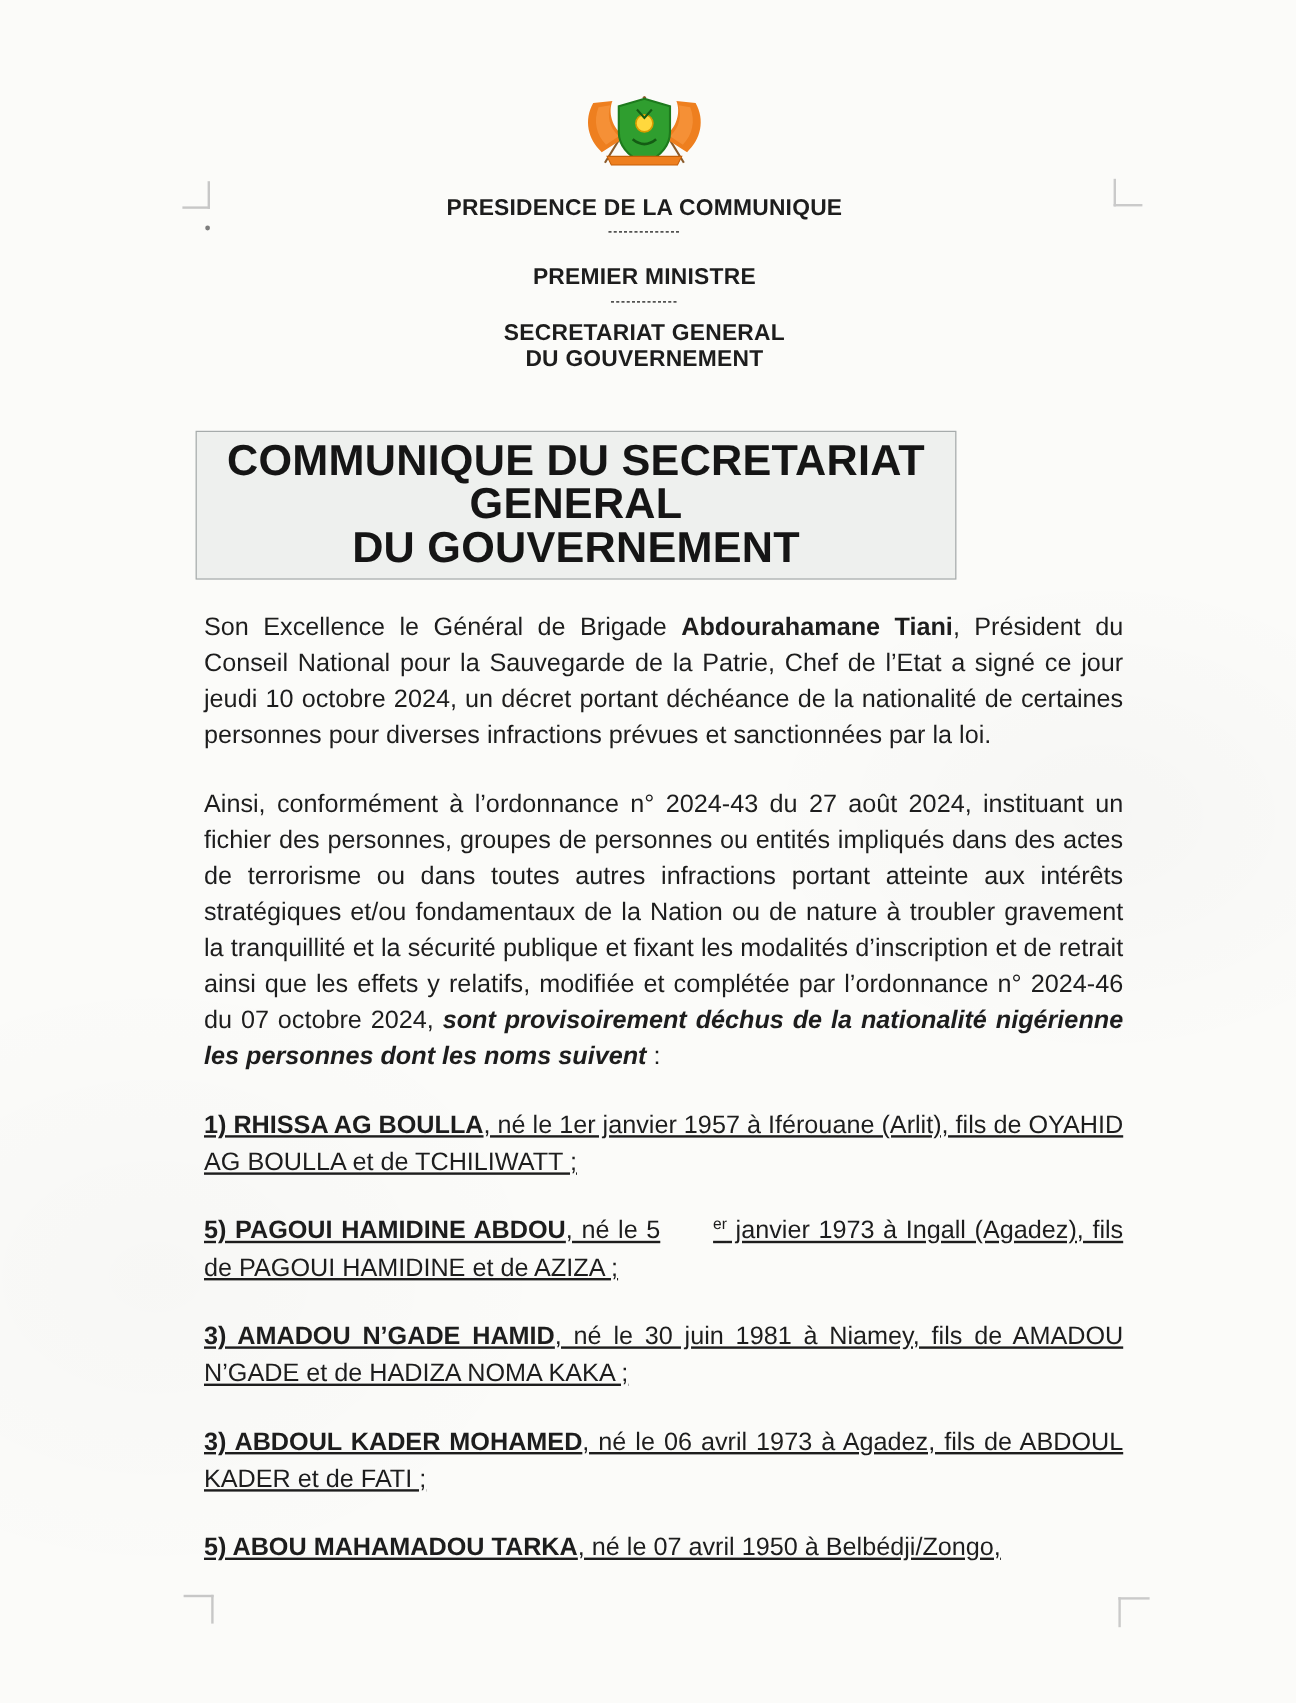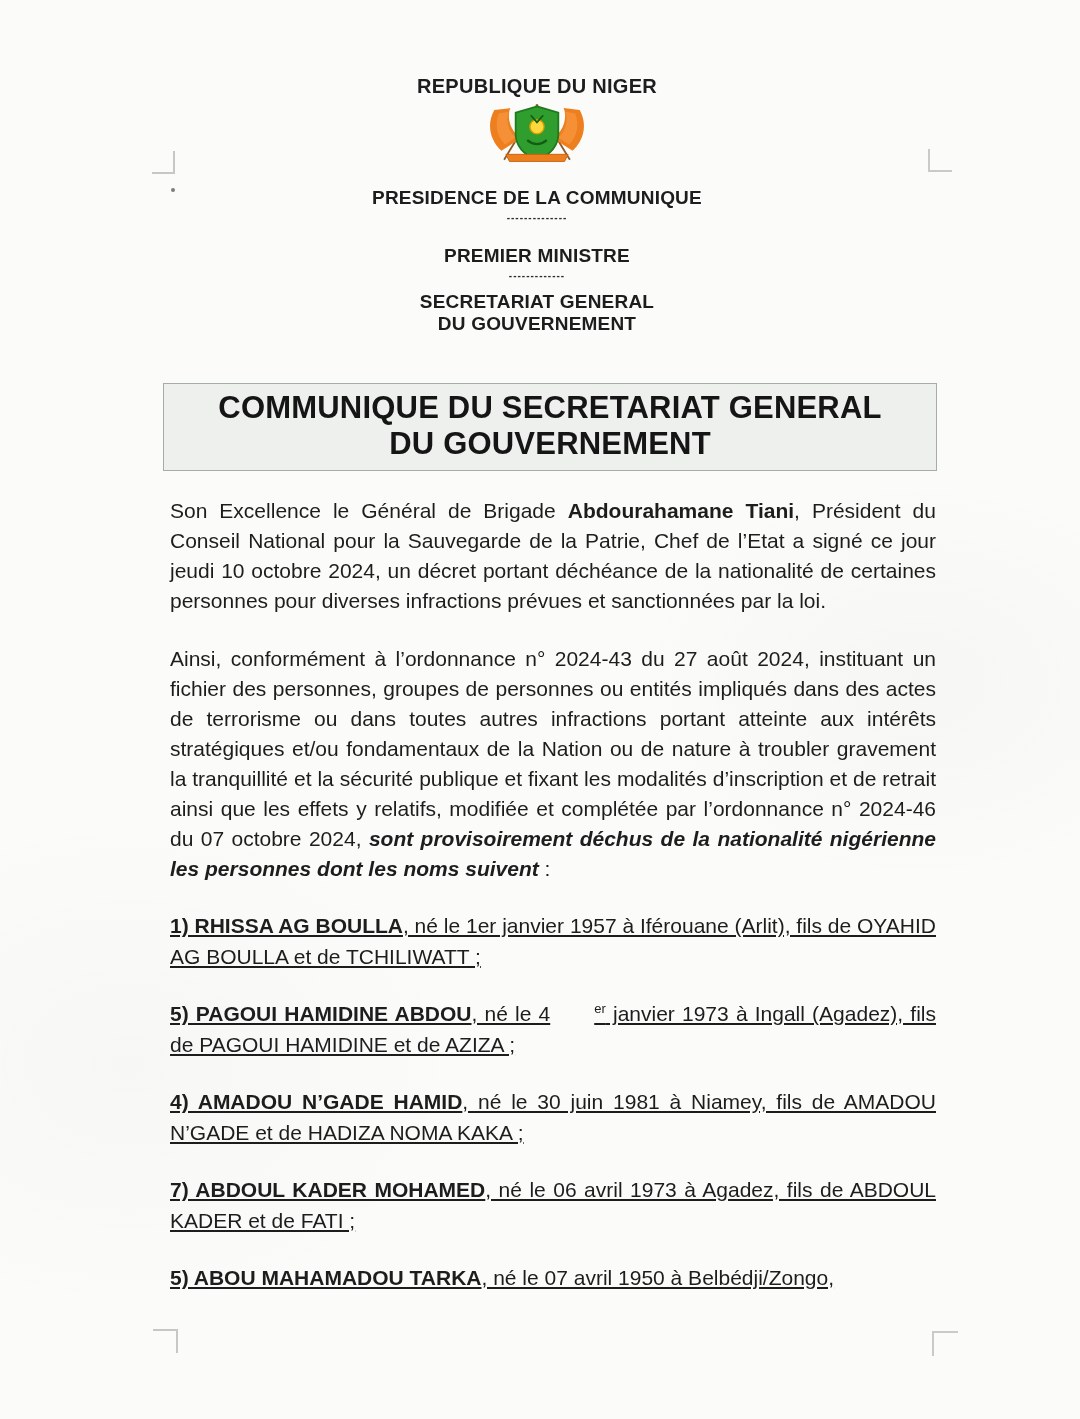--- a/index.html
+++ b/index.html
@@ -26,25 +26,25 @@
   .motto { font-size: 17px; font-style: italic; font-weight: 600; color: #2b2b2b; margin-top: 3px; }
   .inst { font-size: 19px; font-weight: 700; letter-spacing: .2px; }
   .presidency { margin-top: 22px; }
   .divider { font-size: 10px; font-weight: 700; letter-spacing: 1px; color: #2e2e2e; line-height: 12px; margin-top: 3px; }
   .pm { margin-top: 21px; }
   .secretariat { margin-top: 9px; line-height: 22px; text-align: center; }
 
   
   .title-box {
     box-sizing: border-box;
-    width: 774px; margin: 48px 0 0 163px;
+    width: 634px; margin: 48px 0 0 163px;
     border: 1px solid #a6abab;
     background: #eef0ee;
     text-align: center;
-    font-weight: 700; font-size: 31px; line-height: 36px;
+    font-weight: 700; font-size: 36px; line-height: 36px;
     letter-spacing: .2px;
     padding: 6px 10px 8px;
     color: #151515;
   }
 
   
   .content {
     width: 766px; margin: 25px 0 0 170px;
     font-size: 21px; line-height: 30px;
     text-align: justify;
@@ -69,21 +69,20 @@
 
 <div class="page">
 
   <div class="mark mark-tl"></div>
   <div class="mark mark-tr"></div>
   <div class="mark mark-bl"></div>
   <div class="mark mark-br"></div>
   <div class="dot-artifact"></div>
 
   <div class="header">
-    <div class="country">REPUBLIQUE DU NIGER</div>
 
     <div class="arms-wrap">
       <svg width="122" height="64" viewBox="0 0 130 72" aria-hidden="true">
         <line x1="28" y1="66" x2="66" y2="4" stroke="#8a5a2a" stroke-width="2"></line>
         <line x1="102" y1="66" x2="64" y2="4" stroke="#8a5a2a" stroke-width="2"></line>
         <path d="M17,10 C8,26 12,44 25,56 L47,42 C34,33 31,18 35,8 Z" fill="#ee7f1f"></path>
         <path d="M113,10 C122,26 118,44 105,56 L83,42 C96,33 99,18 95,8 Z" fill="#ee7f1f"></path>
         <path d="M22,14 C17,27 20,40 29,49 L41,41 C32,33 30,22 33,12 Z" fill="#f7963f" opacity="0.75"></path>
         <path d="M108,14 C113,27 110,40 101,49 L89,41 C98,33 100,22 97,12 Z" fill="#f7963f" opacity="0.75"></path>
         <path d="M65,6 L89,13 V37 C89,51 78,61 65,67 C52,61 41,51 41,37 V13 Z" fill="#2f9e2f" stroke="#1d7a1d" stroke-width="2"></path>
@@ -111,22 +110,22 @@
   </div>
 
   <div class="content">
 
     <p><span>Son Excellence le Général de Brigade </span><b>Abdourahamane Tiani</b><span>, Président du Conseil National pour la Sauvegarde de la Patrie, Chef de l’Etat a signé ce jour jeudi 10 octobre 2024, un décret portant déchéance de la nationalité de certaines personnes pour diverses infractions prévues et sanctionnées par la loi.</span></p>
 
     <p class="par2"><span>Ainsi, conformément à l’ordonnance n° 2024-43 du 27 août 2024, instituant un fichier des personnes, groupes de personnes ou entités impliqués dans des actes de terrorisme ou dans toutes autres infractions portant atteinte aux intérêts stratégiques et/ou fondamentaux de la Nation ou de nature à troubler gravement la tranquillité et la sécurité publique et fixant les modalités d’inscription et de retrait ainsi que les effets y relatifs, modifiée et complétée par l’ordonnance n° 2024-46 du 07 octobre 2024, </span><span class="bold-italic">sont provisoirement déchus de la nationalité nigérienne les personnes dont les noms suivent</span><span> :</span></p>
 
     <p class="list-item"><b>1) RHISSA AG BOULLA</b><span>, né le 1er janvier 1957 à Iférouane (Arlit), fils de OYAHID AG BOULLA et de TCHILIWATT ;</span><sup></sup><span></span></p>
 
-    <p class="list-item"><b>5) PAGOUI HAMIDINE ABDOU</b><span>, né le 4</span><sup>er</sup><span> janvier 1973 à Ingall (Agadez), fils de PAGOUI HAMIDINE et de AZIZA ;</span></p>
+    <p class="list-item"><b>5) PAGOUI HAMIDINE ABDOU</b><span>, né le 5</span><sup>er</sup><span> janvier 1973 à Ingall (Agadez), fils de PAGOUI HAMIDINE et de AZIZA ;</span></p>
 
-    <p class="list-item"><b>4) AMADOU N’GADE HAMID</b><span>, né le 30 juin 1981 à Niamey, fils de AMADOU N’GADE et de HADIZA NOMA KAKA ;</span><sup></sup><span></span></p>
+    <p class="list-item"><b>3) AMADOU N’GADE HAMID</b><span>, né le 30 juin 1981 à Niamey, fils de AMADOU N’GADE et de HADIZA NOMA KAKA ;</span><sup></sup><span></span></p>
 
-    <p class="list-item"><b>7) ABDOUL KADER MOHAMED</b><span>, né le 06 avril 1973 à Agadez, fils de ABDOUL KADER et de FATI ;</span><sup></sup><span></span></p>
+    <p class="list-item"><b>3) ABDOUL KADER MOHAMED</b><span>, né le 06 avril 1973 à Agadez, fils de ABDOUL KADER et de FATI ;</span><sup></sup><span></span></p>
 
     <p class="list-item"><b>5) ABOU MAHAMADOU TARKA</b><span>, né le 07 avril 1950 à Belbédji/Zongo,</span><sup></sup><span></span></p>
 
   </div>
 </div>
 
 </body></html>

